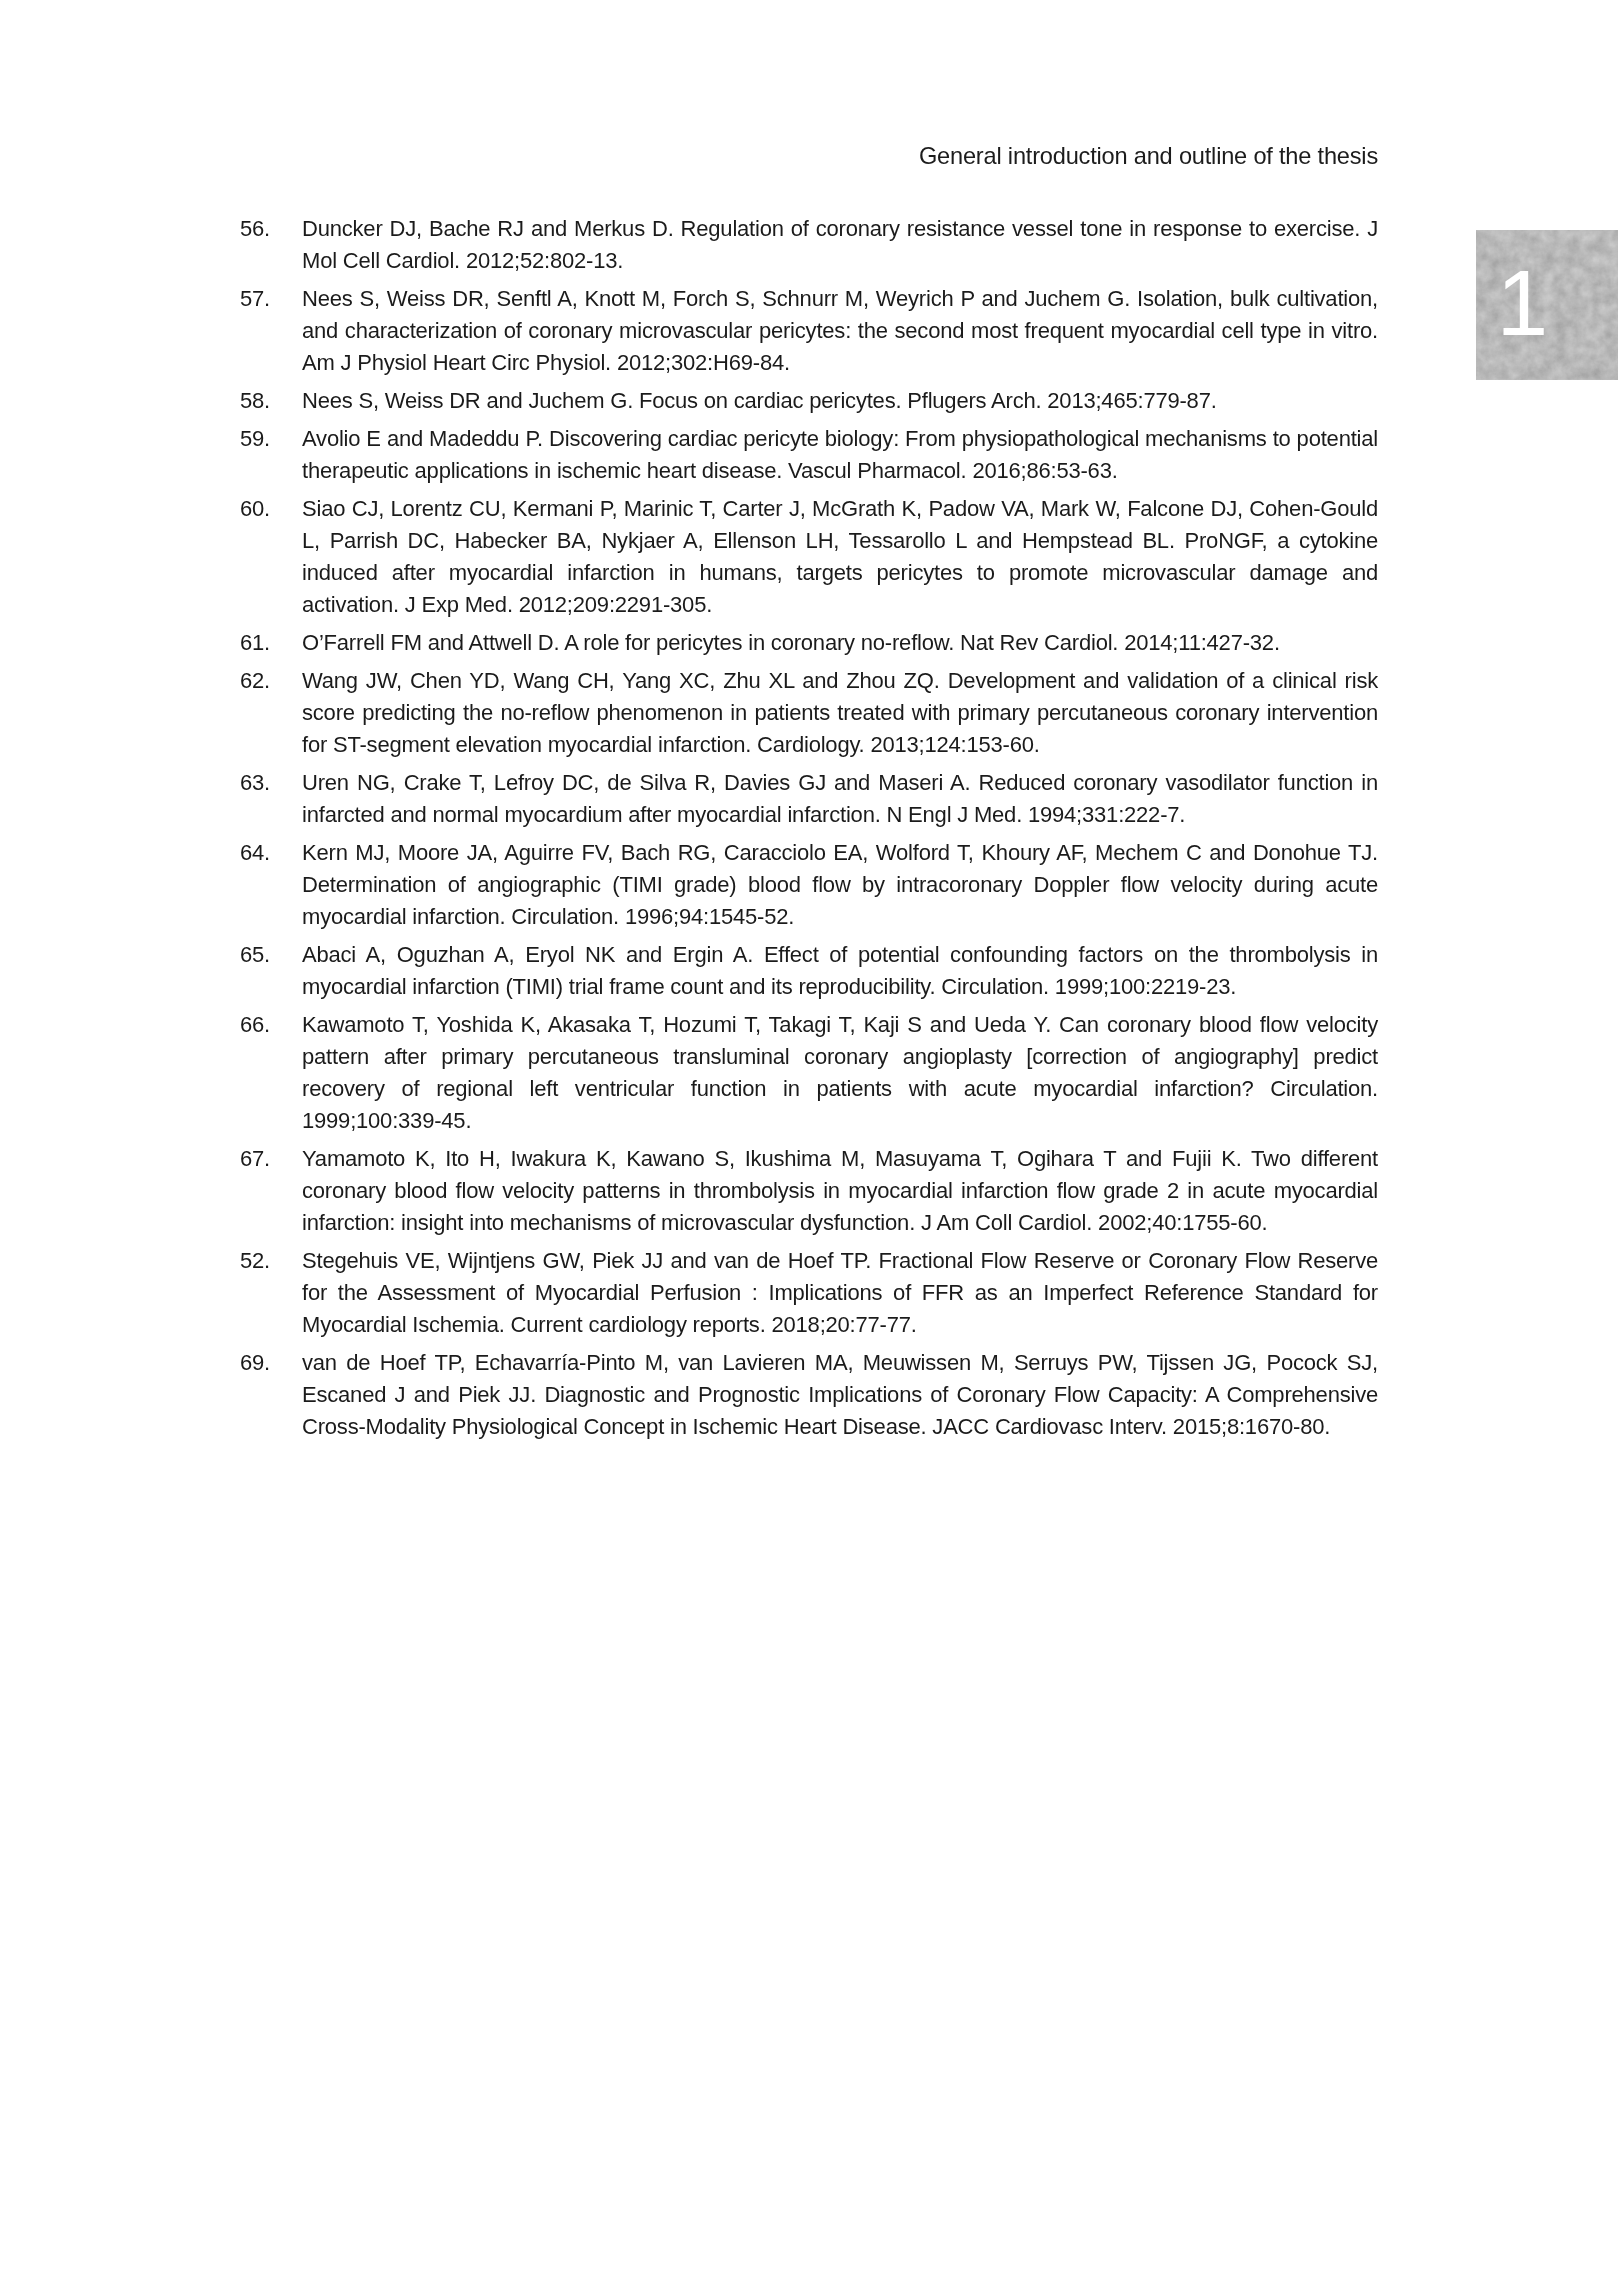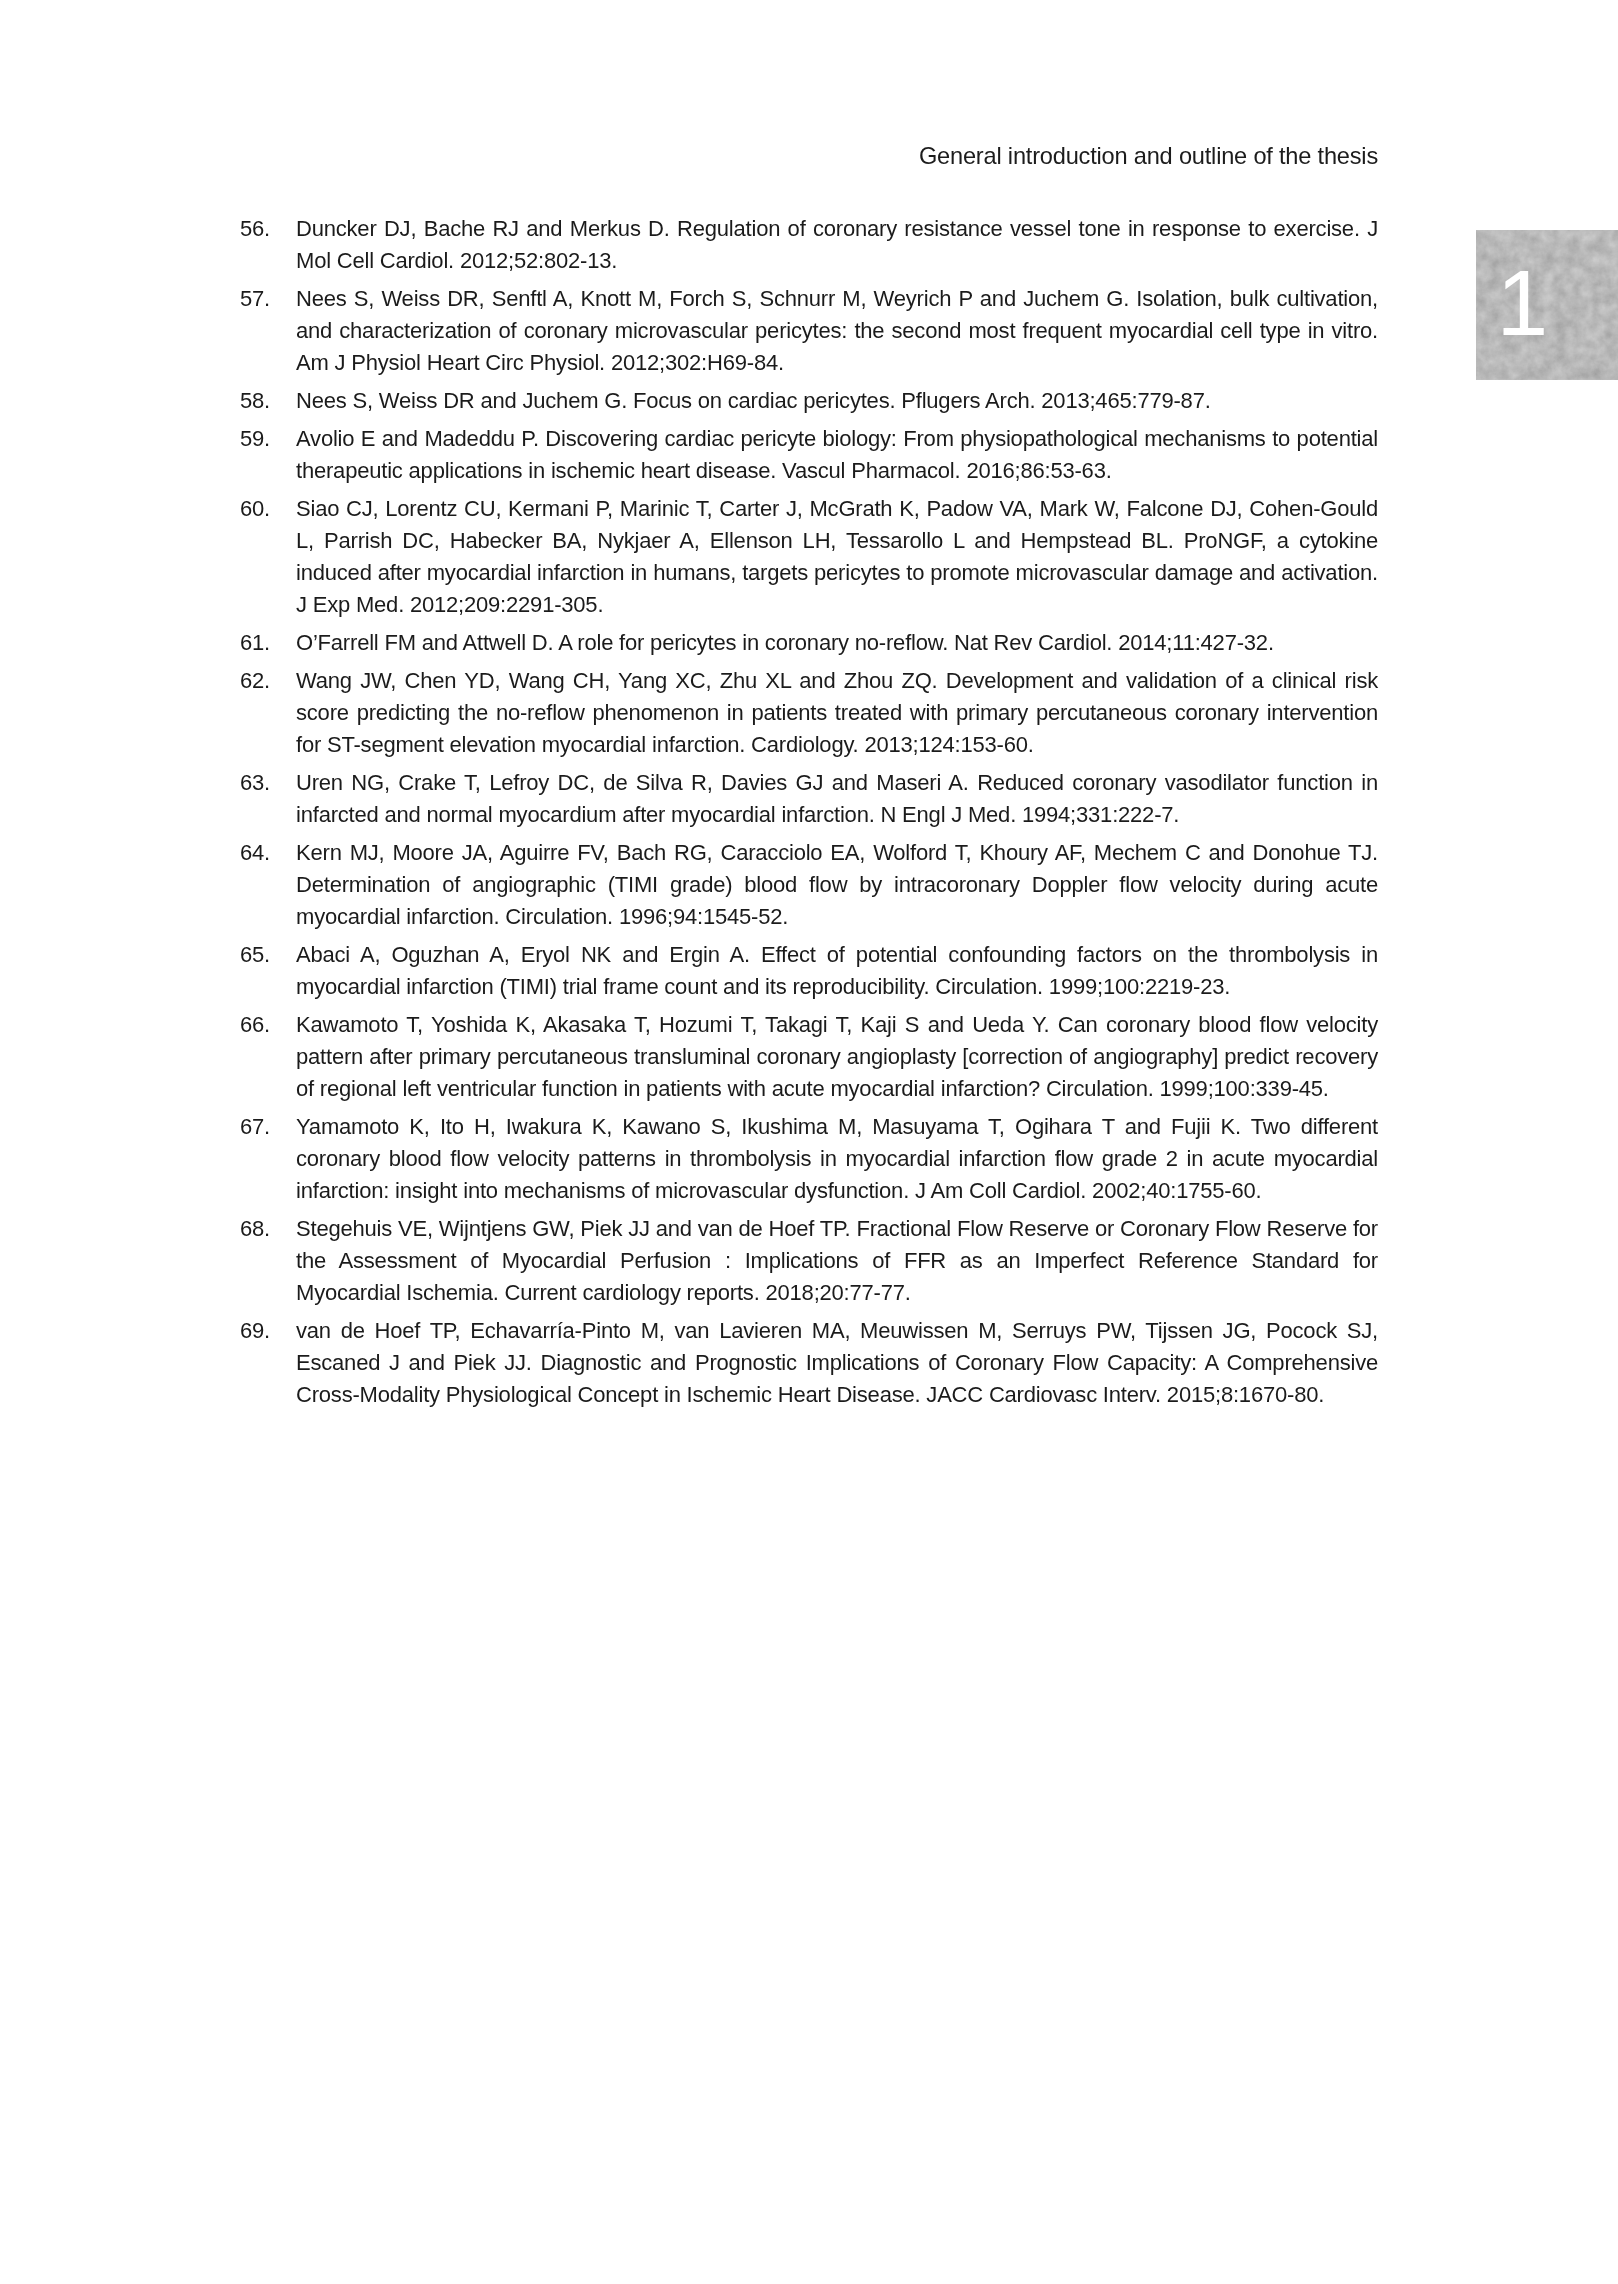--- a/index.html
+++ b/index.html
@@ -65,20 +65,21 @@
   }
   .ref-num {
     flex: none;
     width: 56px;
     text-align: left;
   }
   .ref-text {
     flex: 1;
     text-align: justify;
     text-justify: inter-word;
+    margin-left: 6px;
   }
 
   .page-number {
     position: absolute;
     top: 2159px;
     right: 241px;
     font-size: 31px;
     color: #1b1b1b;
     margin-left: 36px;
   }
@@ -153,21 +154,21 @@
     </li>
     <li class="ref">
       <span class="ref-num">66.</span>
       <div class="ref-text">Kawamoto T, Yoshida K, Akasaka T, Hozumi T, Takagi T, Kaji S and Ueda Y. Can coronary blood flow velocity pattern after primary percutaneous transluminal coronary angioplasty [correction of angiography] predict recovery of regional left ventricular function in patients with acute myocardial infarction? Circulation. 1999;100:339-45.</div>
     </li>
     <li class="ref">
       <span class="ref-num">67.</span>
       <div class="ref-text">Yamamoto K, Ito H, Iwakura K, Kawano S, Ikushima M, Masuyama T, Ogihara T and Fujii K. Two different coronary blood flow velocity patterns in thrombolysis in myocardial infarction flow grade 2 in acute myocardial infarction: insight into mechanisms of microvascular dysfunction. J Am Coll Cardiol. 2002;40:1755-60.</div>
     </li>
     <li class="ref">
-      <span class="ref-num">68.</span>
+      <span class="ref-num">52.</span>
       <div class="ref-text">Stegehuis VE, Wijntjens GW, Piek JJ and van de Hoef TP. Fractional Flow Reserve or Coronary Flow Reserve for the Assessment of Myocardial Perfusion : Implications of FFR as an Imperfect Reference Standard for Myocardial Ischemia. Current cardiology reports. 2018;20:77-77.</div>
     </li>
     <li class="ref">
       <span class="ref-num">69.</span>
       <div class="ref-text">van de Hoef TP, Echavarría-Pinto M, van Lavieren MA, Meuwissen M, Serruys PW, Tijssen JG, Pocock SJ, Escaned J and Piek JJ. Diagnostic and Prognostic Implications of Coronary Flow Capacity: A Comprehensive Cross-Modality Physiological Concept in Ischemic Heart Disease. JACC Cardiovasc Interv. 2015;8:1670-80.</div>
     </li>
   </ol>
 
   <div class="page-number">25</div>
 

